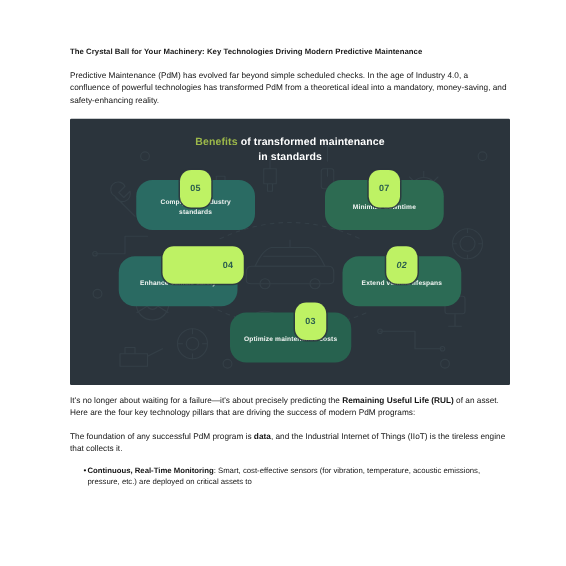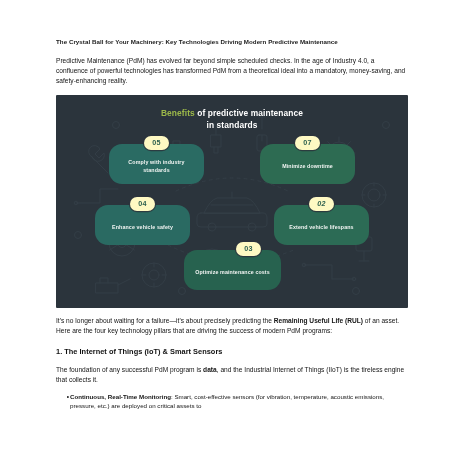--- a/index.html
+++ b/index.html
@@ -99,40 +99,40 @@
     font-size: 5.3px;
     font-weight: bold;
     color: #f2f5f3;
     line-height: 1.5;
     letter-spacing: 0.12px;
   }
   .badge {
     position: absolute;
     z-index: 6;
     width: 25px;
-    height: 14px;
+    height: 30px;
     border-radius: 9px;
-    background: #fef9c3;
+    background: #bef264;
     display: flex;
     align-items: center;
     justify-content: center;
     font-size: 7.2px;
     font-weight: bold;
     color: #2c5f4e;
     letter-spacing: 0.3px;
     box-shadow: 0 0 0 1.2px rgba(43,52,60,0.85);
   }
 
   
   .c05 { left: 53px;  top: 49px;  width: 95px; height: 40px; background: #2a6b63; }
   .b05 { left: 88px;  top: 41px; }
   .c01 { left: 204px; top: 49px;  width: 95px; height: 40px; background: #2d6b52; }
   .b01 { left: 239px; top: 41px; }
   .c04 { left: 39px;  top: 110px; width: 95px; height: 40px; background: #2a6a62; }
-  .b04 { left: 74px;  top: 102px; }
+  .b04 { left: 74px;  top: 102px; padding-left: 40px; }
   .c02 { left: 218px; top: 110px; width: 95px; height: 40px; background: #2c6b55; }
   .b02 { left: 253px; top: 102px; font-style: italic; }
   .c03 { left: 128px; top: 155px; width: 97px; height: 40px; background: #27624f; }
   .b03 { left: 180px; top: 147px; }
 
   
   .bullet-row {
     display: flex;
     margin-top: 7px;
   }
@@ -227,21 +227,21 @@
           <circle cx="22" cy="140" r="3.5"></circle>
 
           <path d="M160 40 v-10 M157 30 h6 M155 40 h10 v12 h-10 z M158 52 v6 h4 v-6"></path>
 
           <path d="M120 96 q56 -26 112 0" stroke-dasharray="3 4"></path>
           <path d="M112 150 q64 32 128 4" stroke-dasharray="3 4"></path>
         </g>
       </svg>
 
       <div class="ig-title">
-        <span class="accent">Benefits</span><span> of predictive maintenance</span><br>
+        <span class="accent">Benefits</span><span> of transformed maintenance</span><br>
         <span>in standards</span>
       </div>
 
       <div class="card c05">
         <span class="card-label">Comply with industry standards</span>
       </div>
       <div class="badge b05">05</div>
 
       <div class="card c01">
         <span class="card-label">Minimize downtime</span>
@@ -262,21 +262,20 @@
         <span class="card-label">Optimize maintenance costs</span>
       </div>
       <div class="badge b03">03</div>
 
     </div>
 
     <p class="para" style="margin-top:8px;">
       <span>It's no longer about waiting for a failure—it's about precisely predicting the </span><span class="b">Remaining Useful Life (RUL)</span><span> of an asset. Here are the four key technology pillars that are driving the success of modern PdM programs:</span>
     </p>
 
-    <div class="section-h" style="margin-top:11px;">1. The Internet of Things (IoT) &amp; Smart Sensors</div>
 
     <p class="para" style="margin-top:9px;">
       <span>The foundation of any successful PdM program is </span><span class="b">data</span><span>, and the Industrial Internet of Things (IIoT) is the tireless engine that collects it.</span>
     </p>
 
     <div class="bullet-row">
       <div class="bullet-dot">•</div>
       <div class="bullet-text">
         <span class="b">Continuous, Real-Time Monitoring</span><span>: Smart, cost-effective sensors (for vibration, temperature, acoustic emissions, pressure, etc.) are deployed on critical assets to</span>
       </div>

